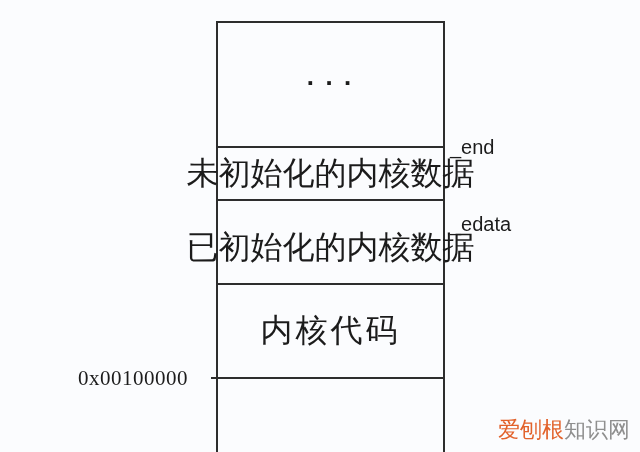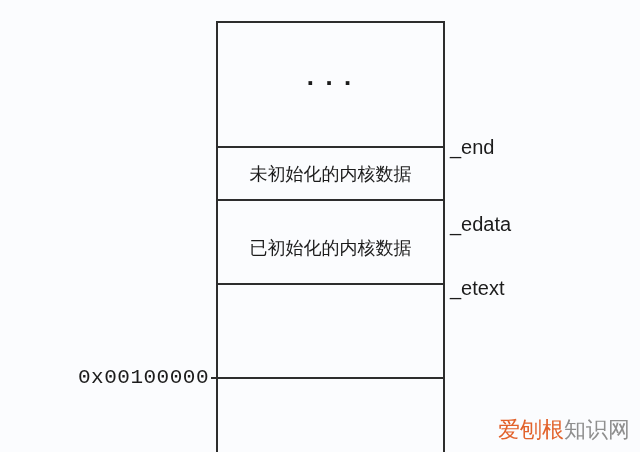--- a/index.html
+++ b/index.html
@@ -30,21 +30,21 @@
 
   
   .segment {
     position: absolute;
     left: 218px;
     width: 225px;
     display: flex;
     align-items: center;
     justify-content: center;
     color: #1b1b1b;
-    font-size: 18px;
+    font-size: 32px;
     font-family: "DejaVu Sans", "Liberation Sans", sans-serif;
     white-space: nowrap;
   }
   .seg-ellipsis { top: 22px;  height: 124px; font-family: "Liberation Mono", monospace; font-weight: bold; font-size: 26px; letter-spacing: 3px; }
   .seg-ellipsis span { transform: translateY(-6px); }
   .seg-bss      { top: 148px; height: 51px; }
   .seg-data     { top: 201px; height: 94px; }
   .seg-code     { top: 285px; height: 92px; letter-spacing: 3px; }
   .seg-low      { top: 379px; height: 73px; }
 
@@ -67,21 +67,21 @@
   
   .address {
     position: absolute;
     left: 78px;
     top: 366px;
     height: 24px;
     line-height: 24px;
     color: #1c1c1c;
     font-size: 21px;
     letter-spacing: 0.5px;
-    font-family: Liberation Mono, monospace;
+    font-family: Liberation Serif, serif;
     white-space: nowrap;
   }
 
   
   .watermark {
     position: absolute;
     right: 10px;
     bottom: 7px;
     font-size: 22px;
     font-family: "DejaVu Sans", "Liberation Sans", sans-serif;
@@ -106,27 +106,29 @@
 
   <div class="segment seg-ellipsis">
     <span>...</span>
   </div>
   <div class="segment seg-bss">
     <span>未初始化的内核数据</span>
   </div>
   <div class="segment seg-data">
     <span>已初始化的内核数据</span>
   </div>
+  <div class="segment seg-code">
+    <span>内核代码</span>
+  </div>
   <div class="segment seg-low">
     <span></span>
   </div>
 
   <div class="marker marker-end">_end</div>
   <div class="marker marker-edata">_edata</div>
-  <div class="marker marker-etext">_etext</div>
 
   <div class="address">0x00100000</div>
 
   <div class="watermark">
     <span class="hl">爱刨根</span><span class="rest">知识网</span>
   </div>
 
 </div>
 
 </body></html>

